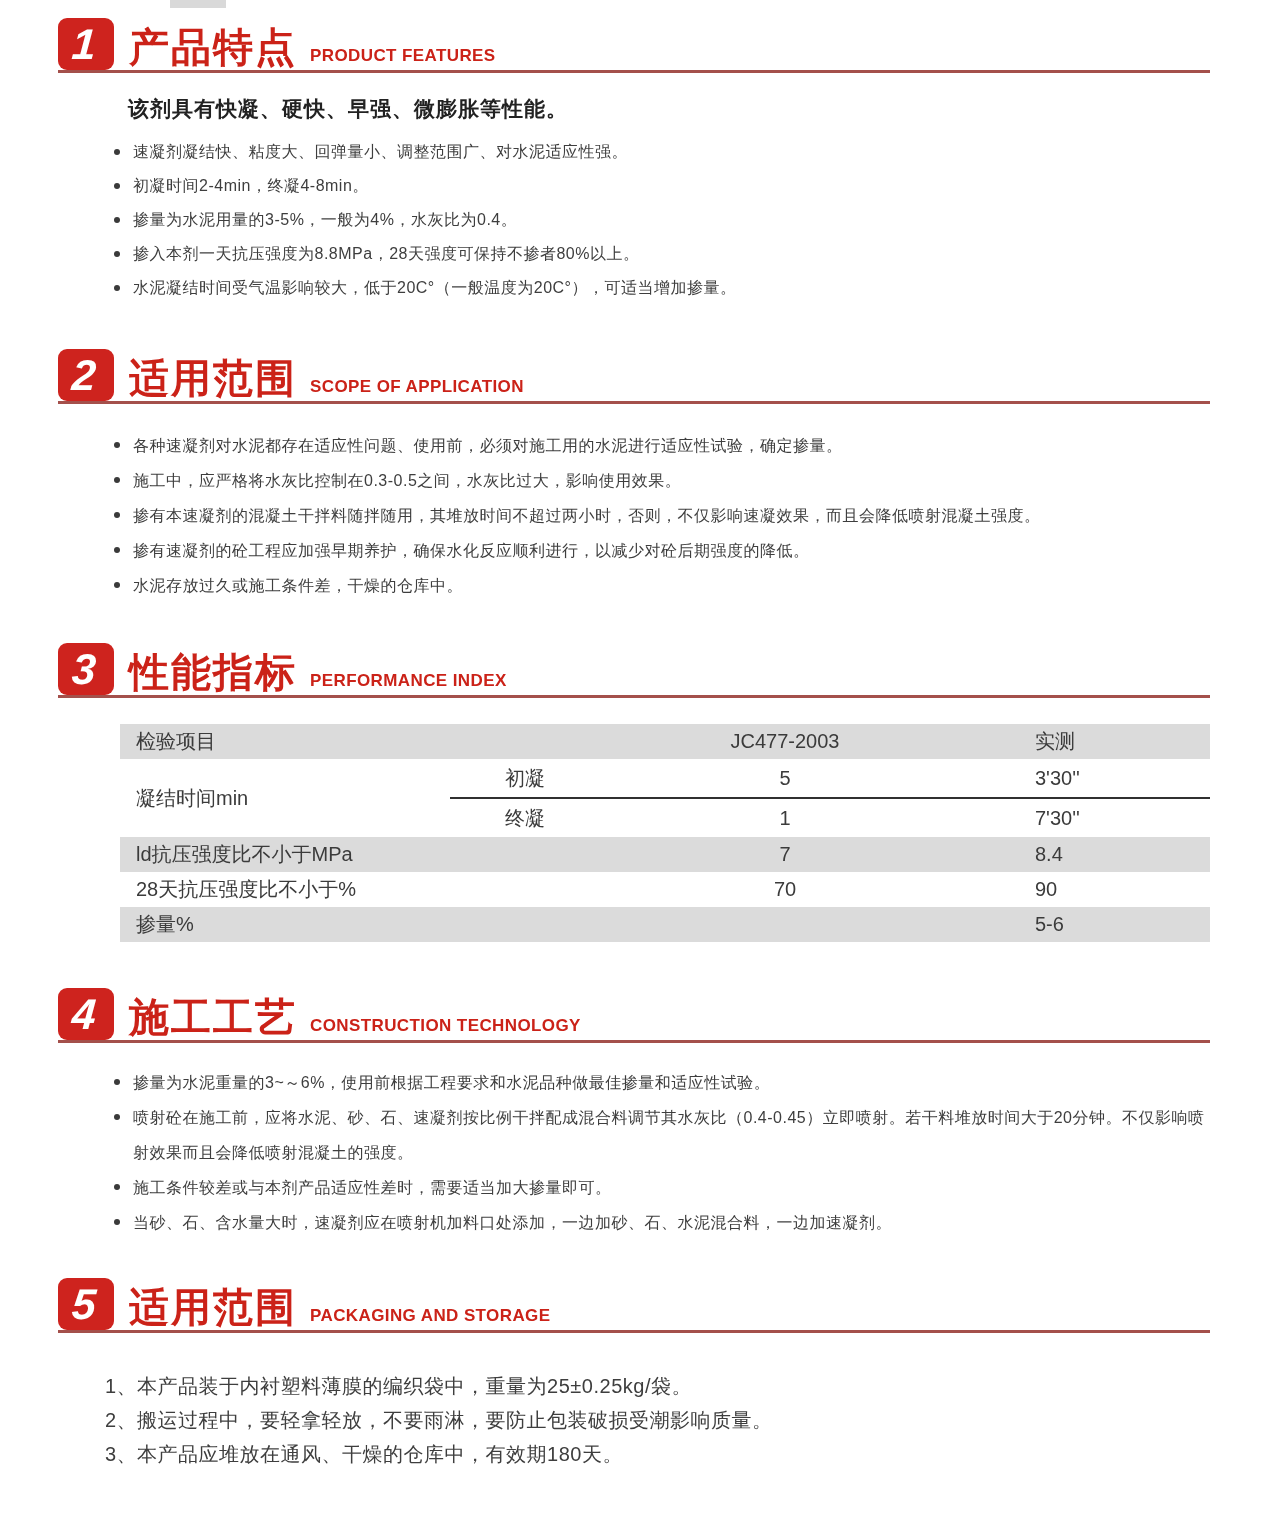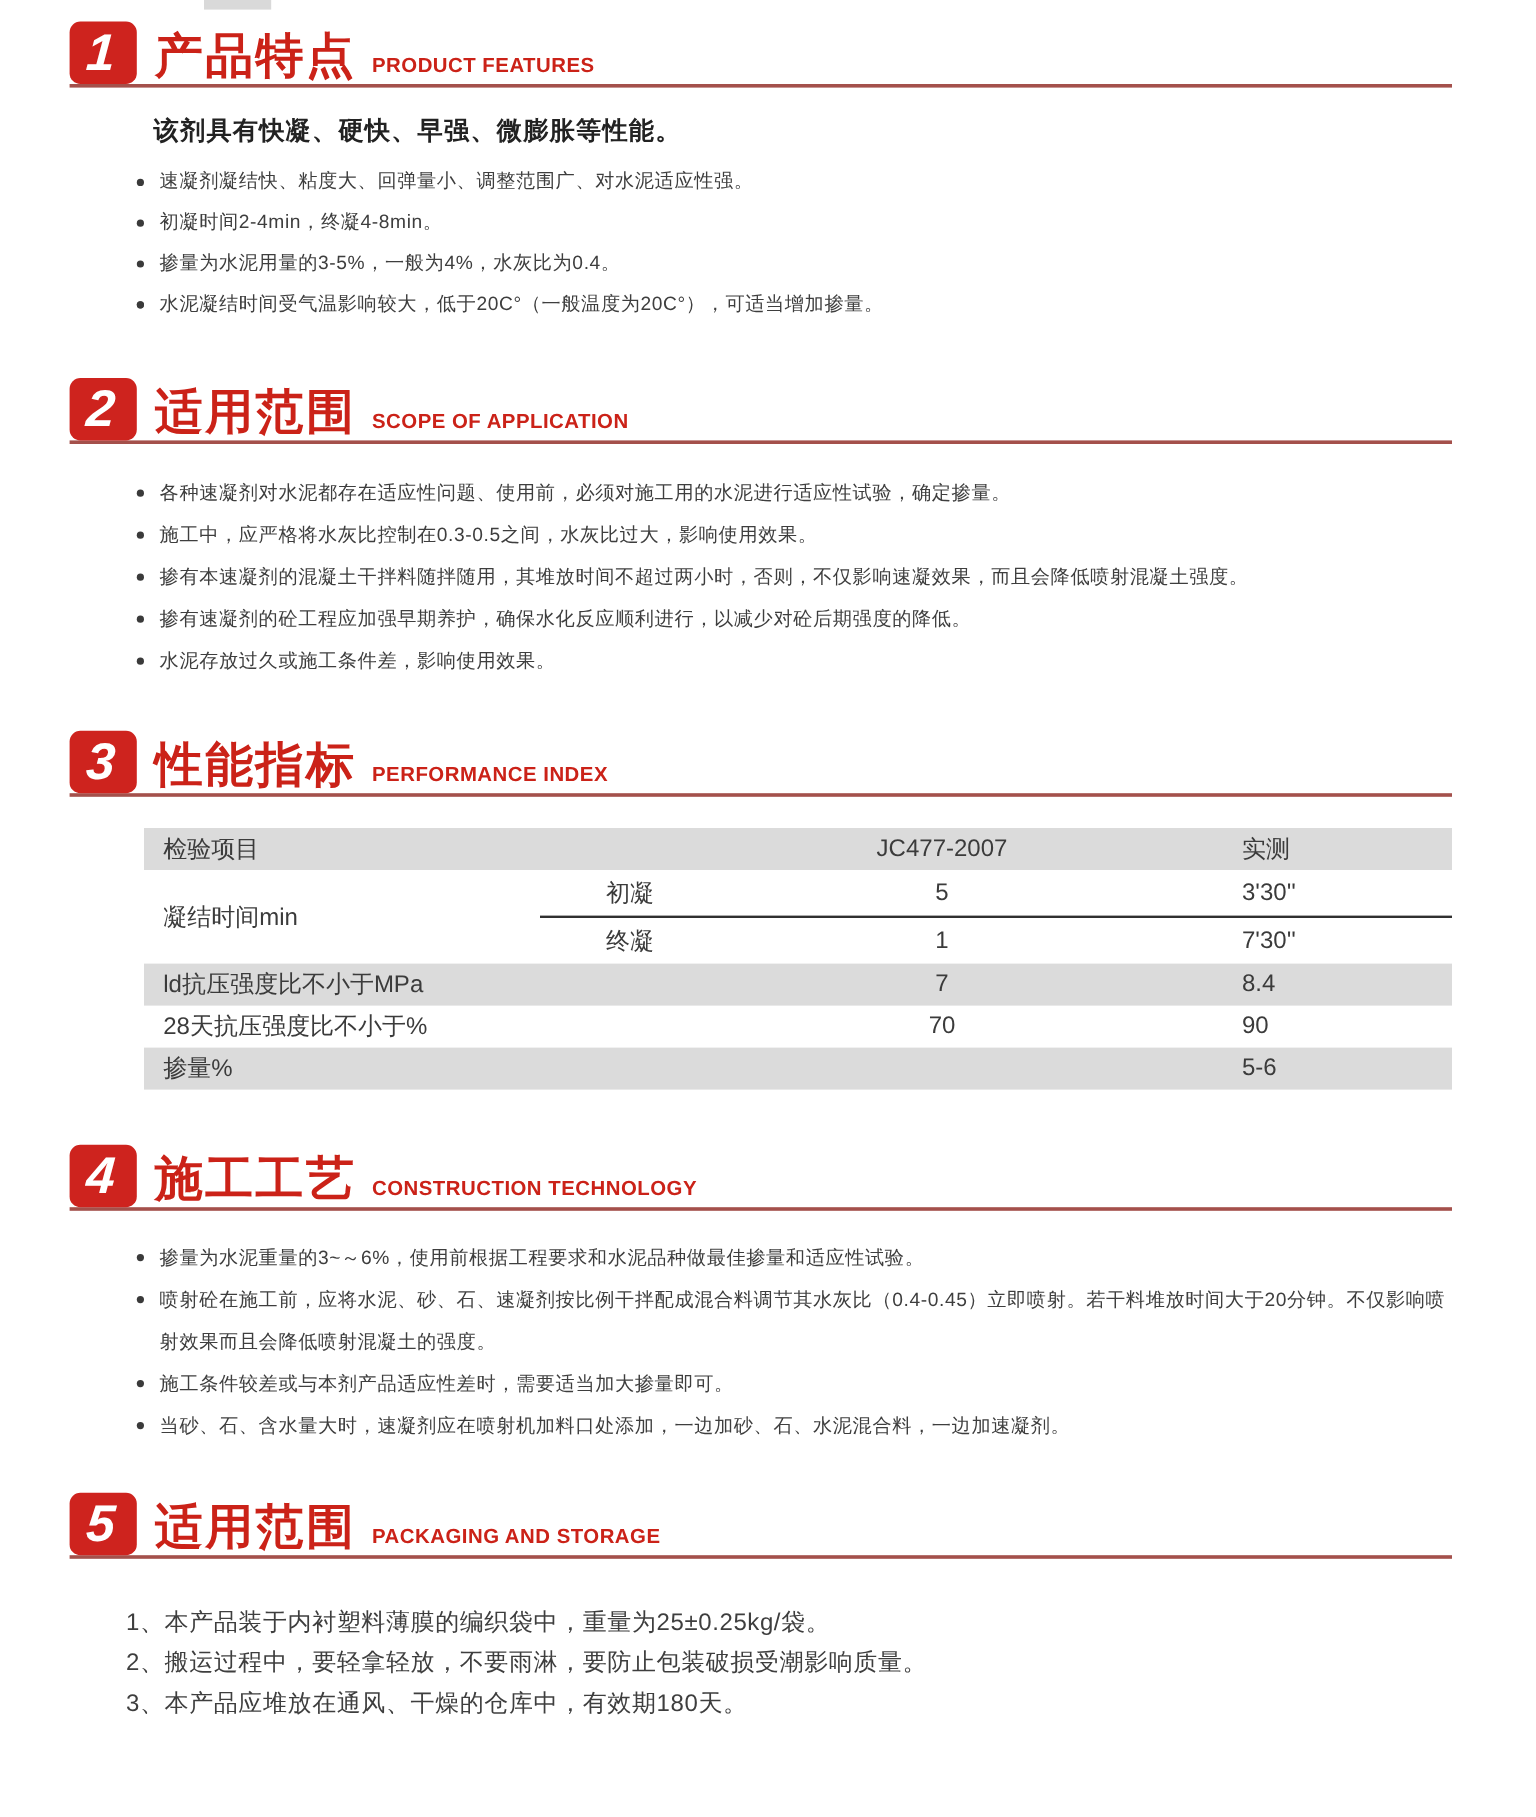--- a/index.html
+++ b/index.html
@@ -115,60 +115,60 @@
     <div class="titles">
       <span class="title-zh">产品特点</span>
       <span class="title-en">PRODUCT FEATURES</span>
     </div>
   </div>
   <p class="intro">该剂具有快凝、硬快、早强、微膨胀等性能。</p>
   <ul class="bullets">
     <li><span class="dot"></span><span>速凝剂凝结快、粘度大、回弹量小、调整范围广、对水泥适应性强。</span></li>
     <li><span class="dot"></span><span>初凝时间2-4min，终凝4-8min。</span></li>
     <li><span class="dot"></span><span>掺量为水泥用量的3-5%，一般为4%，水灰比为0.4。</span></li>
-    <li><span class="dot"></span></li>
+    <li><span class="dot"></span><span>掺入本剂一天抗压强度为8.8MPa，28天强度可保持不掺者80%以上。</span></li>
     <li><span class="dot"></span><span>水泥凝结时间受气温影响较大，低于20C°（一般温度为20C°），可适当增加掺量。</span></li>
   </ul>
 </div>
 
 <div class="section s2">
   <div class="sec-header">
     <div class="badge">
       <span class="num">2</span>
     </div>
     <div class="titles">
       <span class="title-zh">适用范围</span>
       <span class="title-en">SCOPE OF APPLICATION</span>
     </div>
   </div>
   <ul class="bullets loose" style="margin-top:24px;">
     <li><span class="dot"></span><span>各种速凝剂对水泥都存在适应性问题、使用前，必须对施工用的水泥进行适应性试验，确定掺量。</span></li>
     <li><span class="dot"></span><span>施工中，应严格将水灰比控制在0.3-0.5之间，水灰比过大，影响使用效果。</span></li>
     <li><span class="dot"></span><span>掺有本速凝剂的混凝土干拌料随拌随用，其堆放时间不超过两小时，否则，不仅影响速凝效果，而且会降低喷射混凝土强度。</span></li>
     <li><span class="dot"></span><span>掺有速凝剂的砼工程应加强早期养护，确保水化反应顺利进行，以减少对砼后期强度的降低。</span></li>
-    <li><span class="dot"></span><span>水泥存放过久或施工条件差，影响使用效果。</span></li>
+    <li><span class="dot"></span><span>水泥存放过久或施工条件差，干燥的仓库中。</span></li>
   </ul>
 </div>
 
 <div class="section s3">
   <div class="sec-header">
     <div class="badge">
       <span class="num">3</span>
     </div>
     <div class="titles">
       <span class="title-zh">性能指标</span>
       <span class="title-en">PERFORMANCE INDEX</span>
     </div>
   </div>
 
   <div class="perf-table">
     <div class="trow band">
       <div class="c1">检验项目</div>
       <div class="c2"></div>
-      <div class="c3">JC477-2007</div>
+      <div class="c3">JC477-2003</div>
       <div class="c4">实测</div>
     </div>
 
     <div class="t-double">
       <div class="c1">凝结时间min</div>
       <div class="dsub">
         <div class="srow">
           <div class="c2">初凝</div>
           <div class="c3">5</div>
           <div class="c4">3'30''</div>

